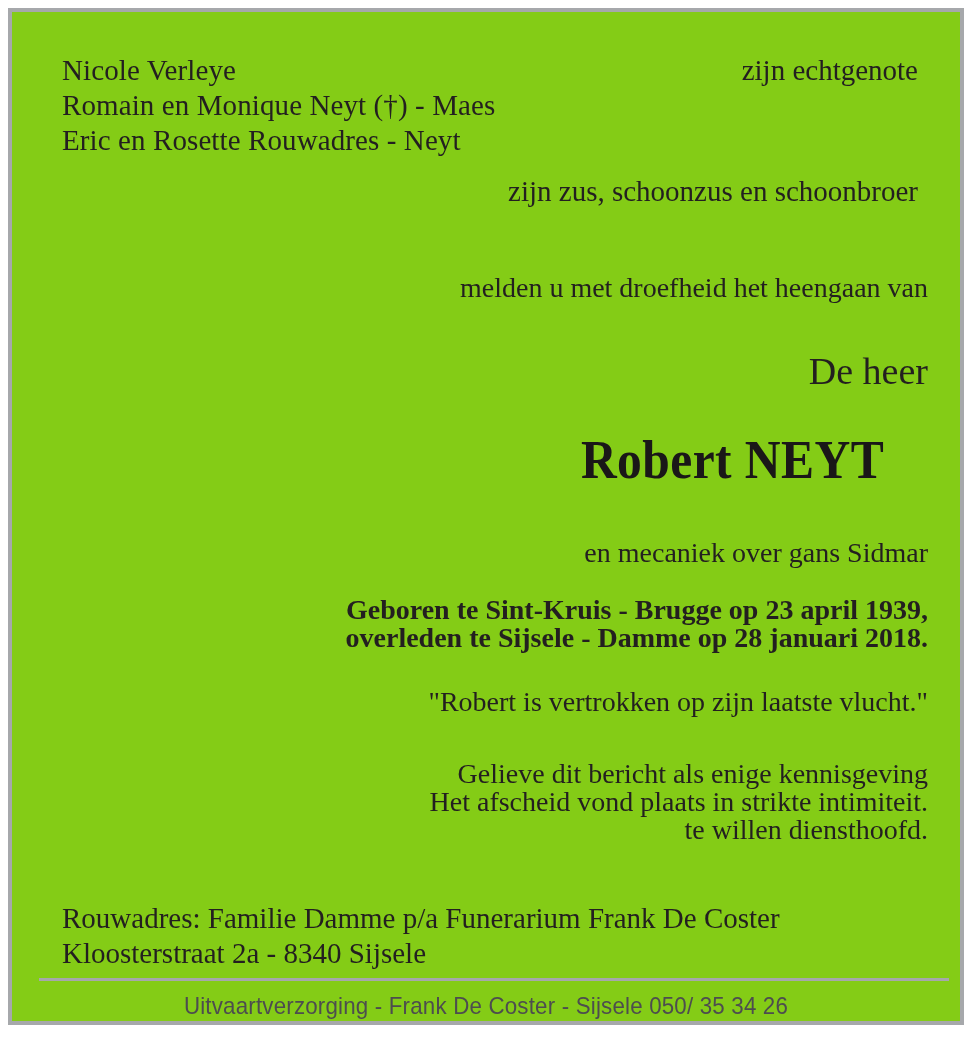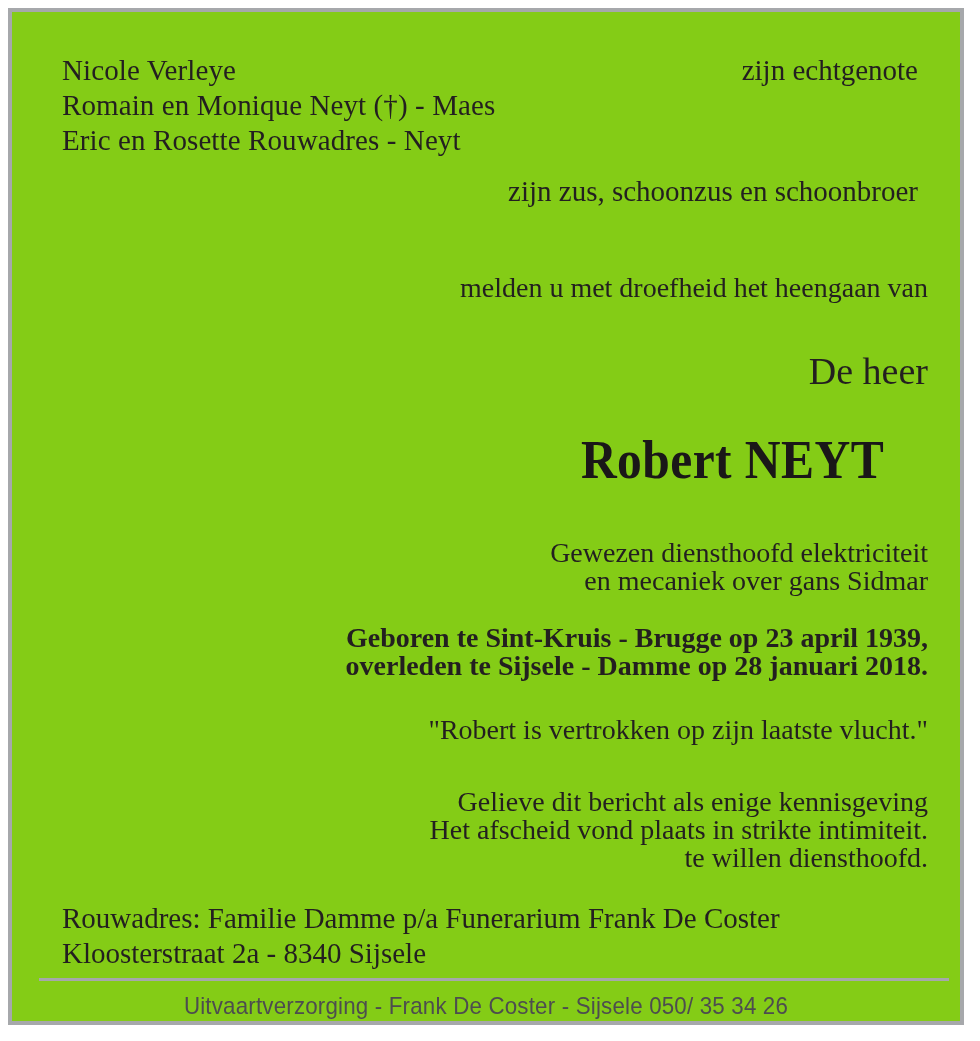--- a/index.html
+++ b/index.html
@@ -195,21 +195,20 @@
 
     <div class="center-stack">
 
       <div class="announce">melden u met droefheid het heengaan van</div>
 
       <div class="honorific">De heer</div>
 
       <div class="deceased-name">Robert NEYT</div>
 
       <div class="profession">
-        <div class="line">Gewezen diensthoofd elektriciteit</div>
         <div class="line">en mecaniek over gans Sidmar</div>
       </div>
 
       <div class="dates">
         <div class="line">Geboren te Sint-Kruis - Brugge op 23 april 1939,</div>
         <div class="line">overleden te Sijsele - Damme op 28 januari 2018.</div>
       </div>
 
       <div class="quote">"Robert is vertrokken op zijn laatste vlucht."</div>
 

